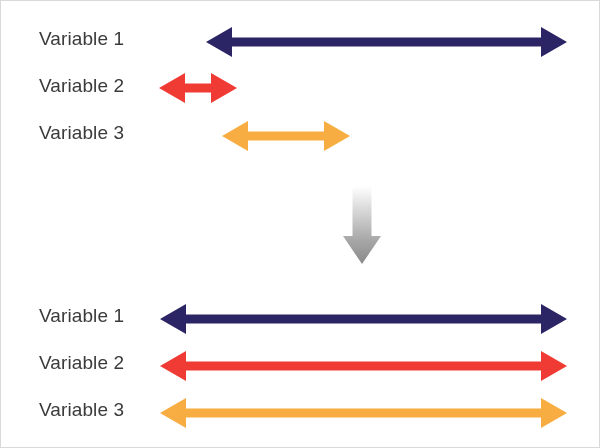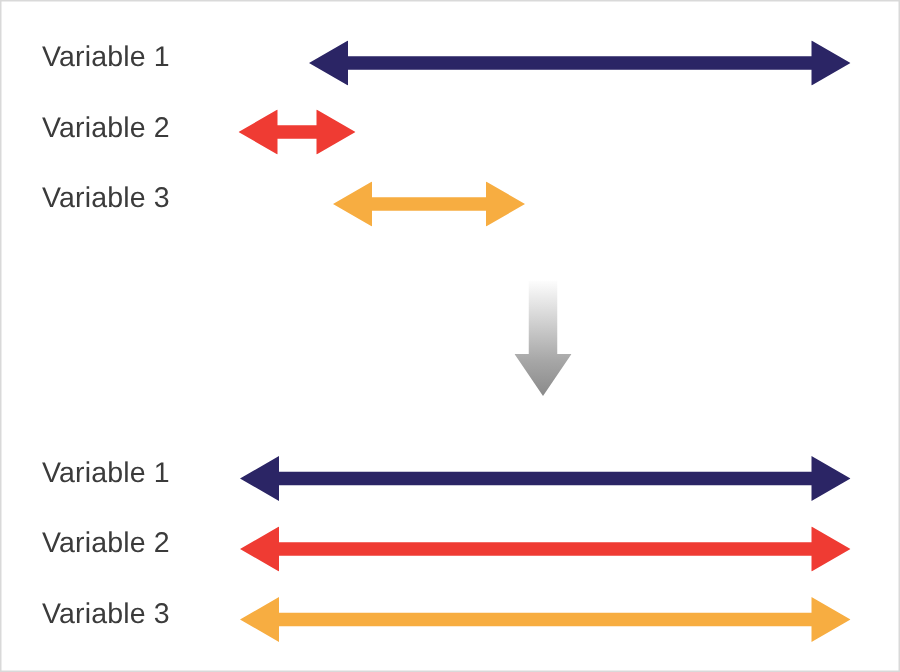--- a/index.html
+++ b/index.html
@@ -12,21 +12,21 @@
     width: 600px;
     height: 448px;
     background: #ffffff;
     border: 1px solid #d9d9d9;
     box-sizing: border-box;
     overflow: hidden;
     font-family: "Liberation Sans", sans-serif;
   }
   .label {
     position: absolute;
-    left: 27px;
+    left: 38px;
     font-size: 19px;
     line-height: 19px;
     color: #3b3b3b;
     letter-spacing: 0.1px;
     white-space: nowrap;
     font-weight: 400;
   }
   .arrow-svg {
     position: absolute;
     display: block;

